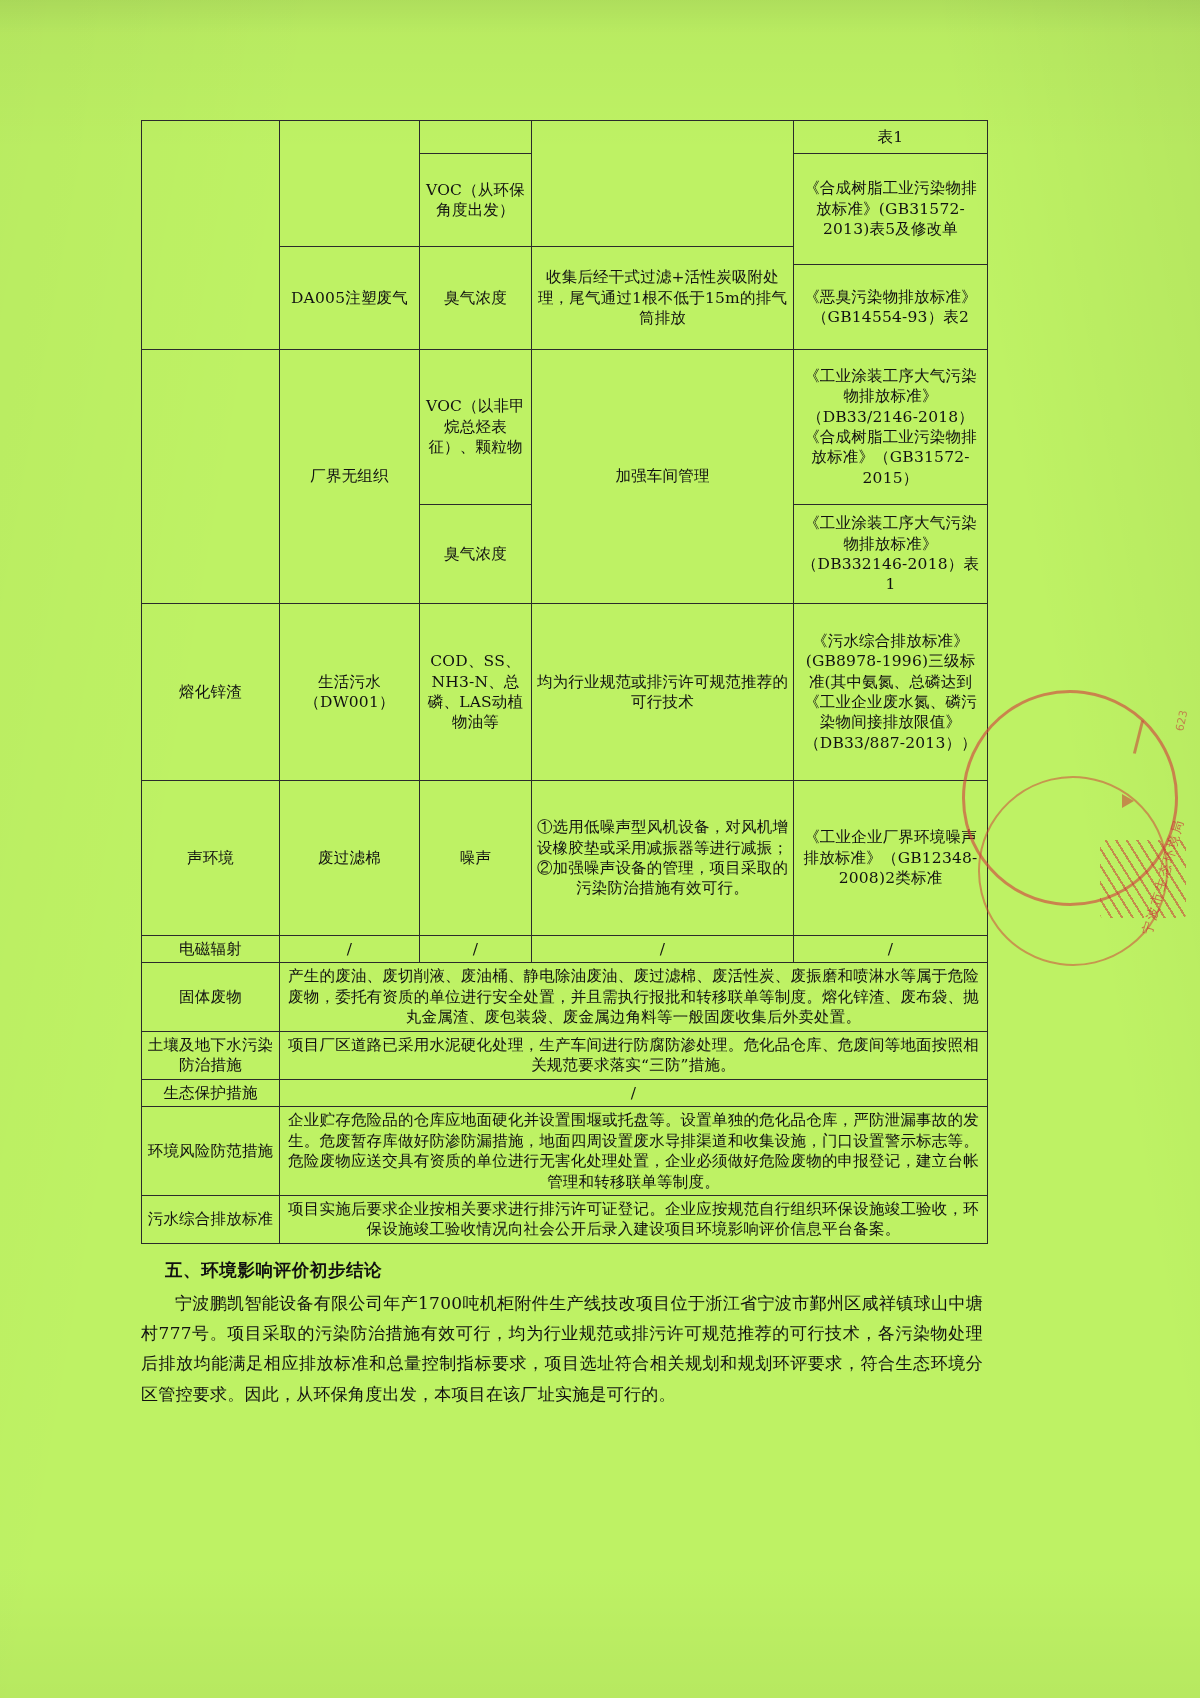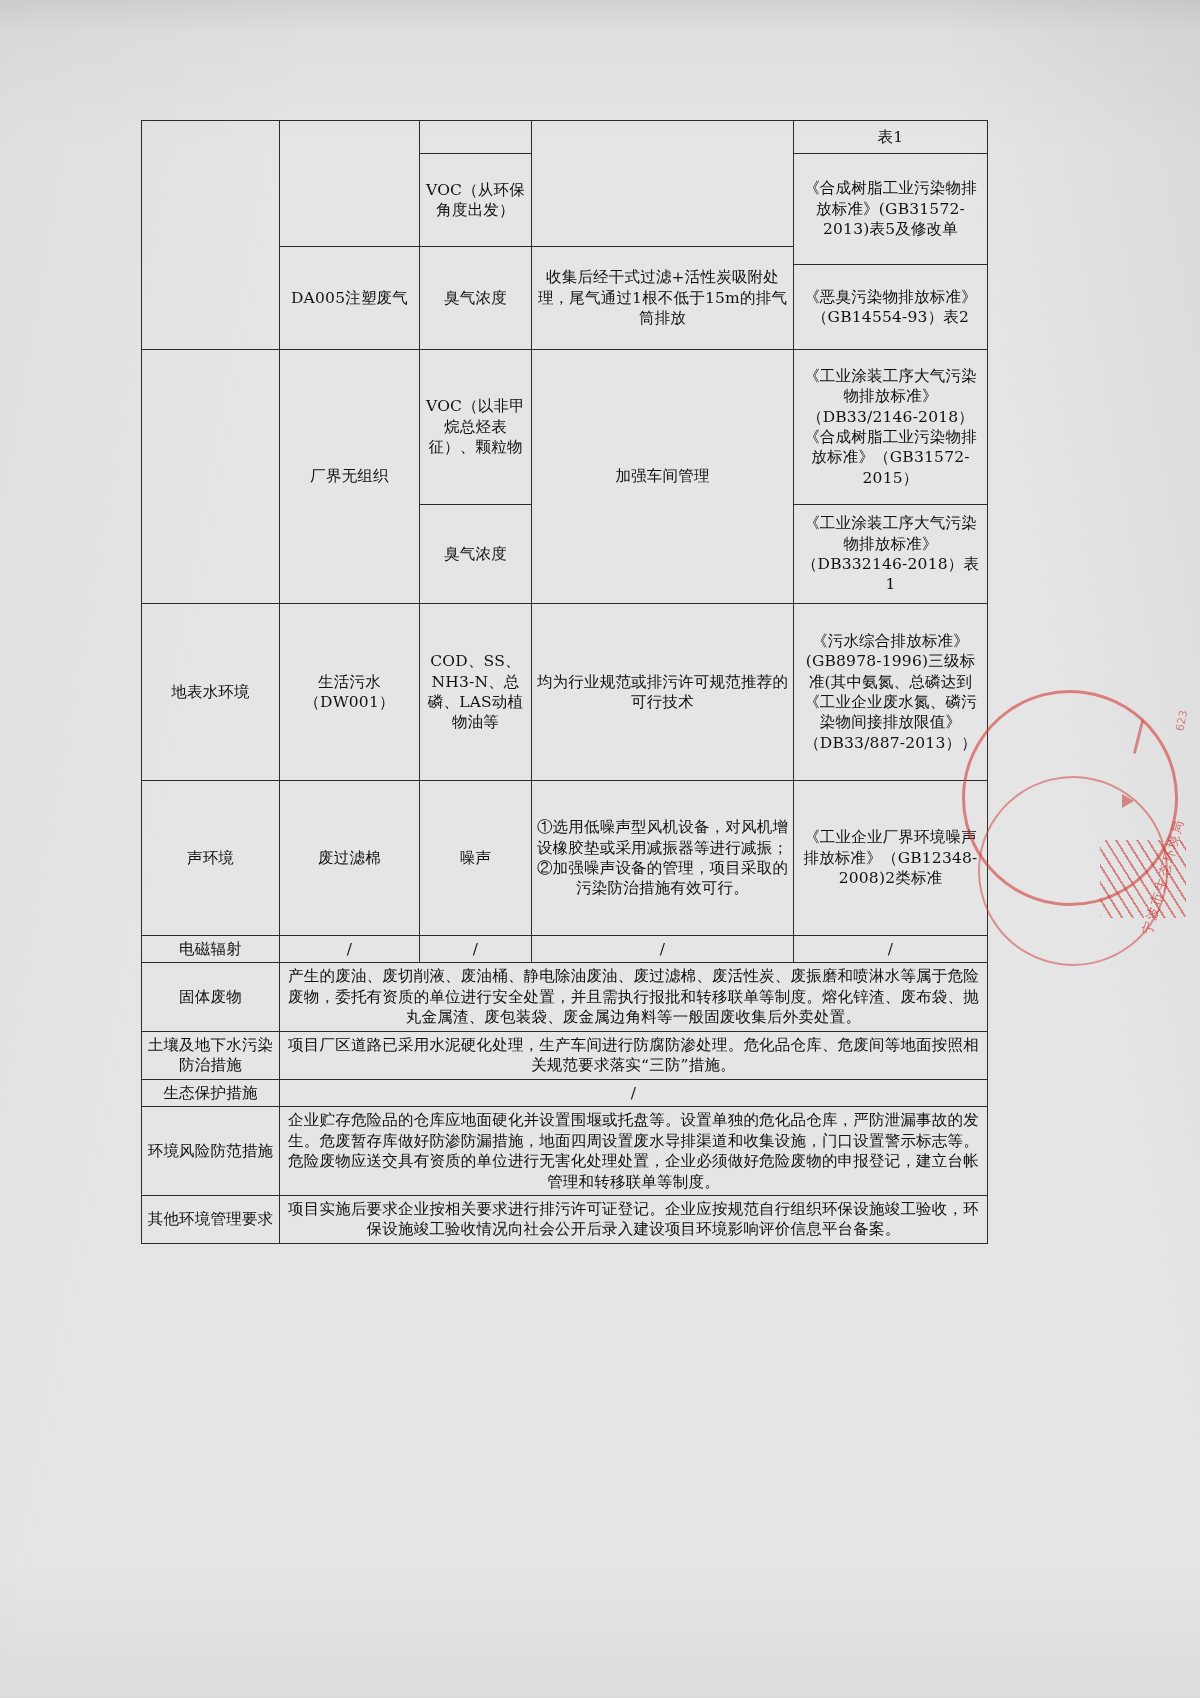--- a/index.html
+++ b/index.html
@@ -14,21 +14,21 @@
     position: relative;
     font-family: "DejaVu Serif", "Liberation Serif", serif;
     color: #111;
     overflow: hidden;
   }
 
   
   .page {
     position: absolute;
     inset: 0;
-    background: #e5e5e5;
+    background: #bef264;
   }
   .page::before {
     content: "";
     position: absolute;
     inset: 0;
     background:
       linear-gradient(100deg, rgba(0,0,0,0.028) 0%, rgba(0,0,0,0) 22%),
       linear-gradient(260deg, rgba(0,0,0,0.05) 0%, rgba(0,0,0,0) 18%),
       linear-gradient(180deg, rgba(0,0,0,0.035) 0%, rgba(0,0,0,0) 9%, rgba(0,0,0,0) 92%, rgba(0,0,0,0.04) 100%);
     pointer-events: none;
@@ -241,21 +241,21 @@
           <td rowspan="2">加强车间管理</td>
           <td style="height:148px">《工业涂装工序大气污染物排放标准》（DB33/2146-2018）《合成树脂工业污染物排放标准》（GB31572-2015）</td>
         </tr>
 
         <tr>
           <td style="height:92px">臭气浓度</td>
           <td style="height:92px">《工业涂装工序大气污染物排放标准》（DB332146-2018）表1</td>
         </tr>
 
         <tr>
-          <td>地表水环境</td>
+          <td>熔化锌渣</td>
           <td>生活污水（DW001）</td>
           <td style="height:170px">COD、SS、NH3-N、总磷、LAS动植物油等</td>
           <td>均为行业规范或排污许可规范推荐的可行技术</td>
           <td class="just">《污水综合排放标准》(GB8978-1996)三级标准(其中氨氮、总磷达到《工业企业废水氮、磷污染物间接排放限值》（DB33/887-2013））</td>
         </tr>
 
         <tr>
           <td>声环境</td>
           <td>废过滤棉</td>
           <td>噪声</td>
@@ -285,27 +285,31 @@
           <td>生态保护措施</td>
           <td colspan="4" class="slash">/</td>
         </tr>
 
         <tr>
           <td>环境风险防范措施</td>
           <td colspan="4" class="just">企业贮存危险品的仓库应地面硬化并设置围堰或托盘等。设置单独的危化品仓库，严防泄漏事故的发生。危废暂存库做好防渗防漏措施，地面四周设置废水导排渠道和收集设施，门口设置警示标志等。危险废物应送交具有资质的单位进行无害化处理处置，企业必须做好危险废物的申报登记，建立台帐管理和转移联单等制度。</td>
         </tr>
 
         <tr>
-          <td>其他环境管理要求</td>
+          <td>污水综合排放标准</td>
           <td colspan="4" class="just">项目实施后要求企业按相关要求进行排污许可证登记。企业应按规范自行组织环保设施竣工验收，环保设施竣工验收情况向社会公开后录入建设项目环境影响评价信息平台备案。</td>
         </tr>
 
       </tbody>
     </table>
 
+    <div class="section">
+      <div class="section-title">五、环境影响评价初步结论</div>
+      <div class="section-body">宁波鹏凯智能设备有限公司年产1700吨机柜附件生产线技改项目位于浙江省宁波市鄞州区咸祥镇球山中塘村777号。项目采取的污染防治措施有效可行，均为行业规范或排污许可规范推荐的可行技术，各污染物处理后排放均能满足相应排放标准和总量控制指标要求，项目选址符合相关规划和规划环评要求，符合生态环境分区管控要求。因此，从环保角度出发，本项目在该厂址实施是可行的。</div>
+    </div>
 
   </div>
 
   <div class="stamp-wrap">
     <div class="stamp-arc"></div>
     <div class="stamp-arc2"></div>
     <div class="stamp-tick"></div>
     <div class="stamp-tri"></div>
     <div class="stamp-hatch"></div>
     <div class="stamp-num">623</div>

